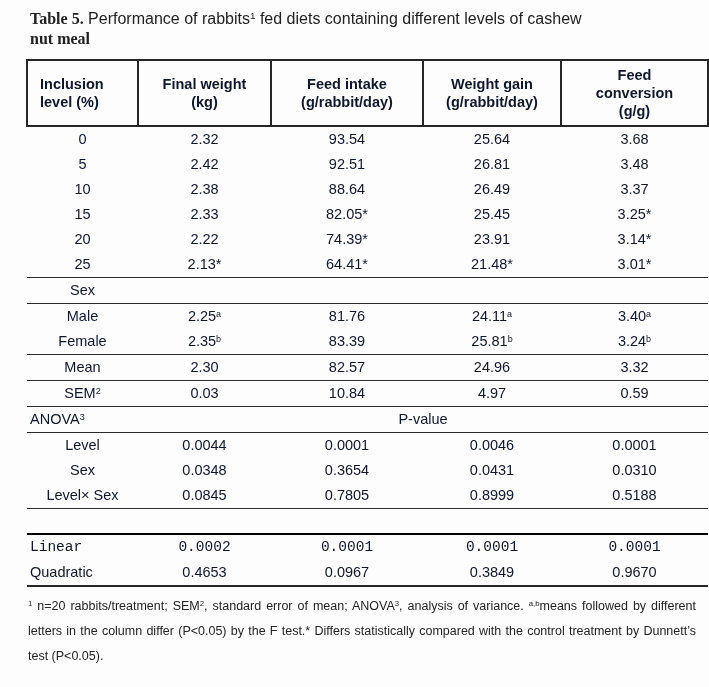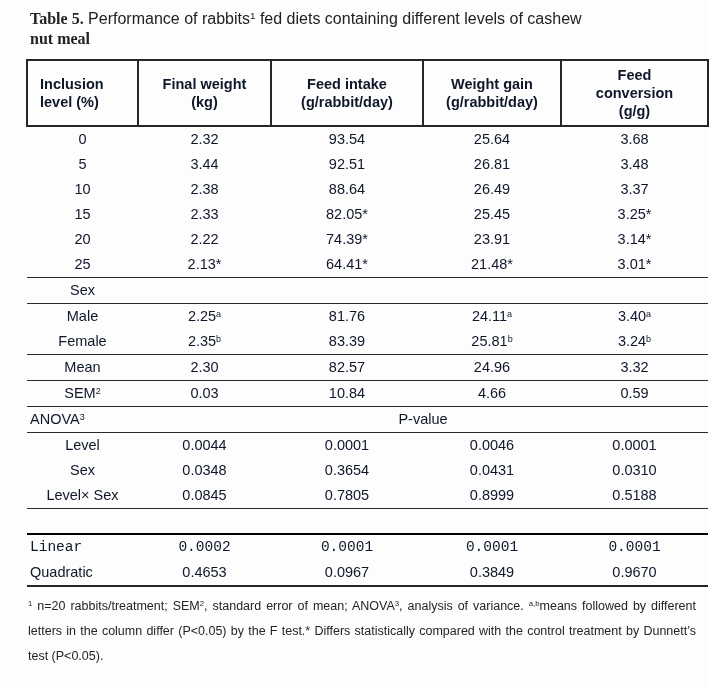--- a/index.html
+++ b/index.html
@@ -115,21 +115,21 @@
 
     <tr>
       <td>0</td>
       <td>2.32</td>
       <td>93.54</td>
       <td>25.64</td>
       <td>3.68</td>
     </tr>
     <tr>
       <td>5</td>
-      <td>3.44</td>
+      <td>2.42</td>
       <td>92.51</td>
       <td>26.81</td>
       <td>3.48</td>
     </tr>
     <tr>
       <td>10</td>
       <td>2.38</td>
       <td>88.64</td>
       <td>26.49</td>
       <td>3.37</td>
@@ -184,21 +184,21 @@
       <td>2.30</td>
       <td>82.57</td>
       <td>24.96</td>
       <td>3.32</td>
     </tr>
 
     <tr class="hl">
       <td>SEM<sup>2</sup></td>
       <td>0.03</td>
       <td>10.84</td>
-      <td>4.66</td>
+      <td>4.97</td>
       <td>0.59</td>
     </tr>
 
     <tr class="hl">
       <td class="left">ANOVA<sup>3</sup></td>
       <td class="pv" colspan="4">P-value</td>
     </tr>
 
     <tr class="hl">
       <td>Level</td>

